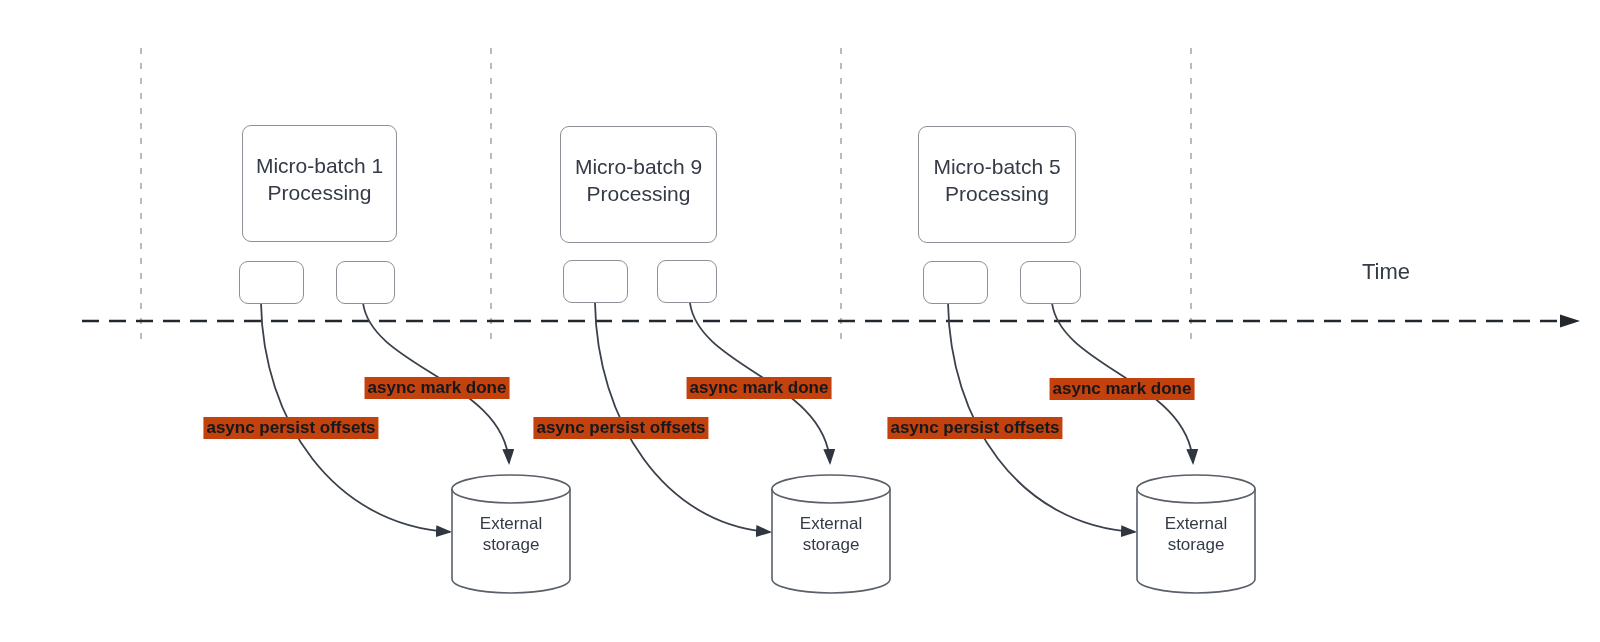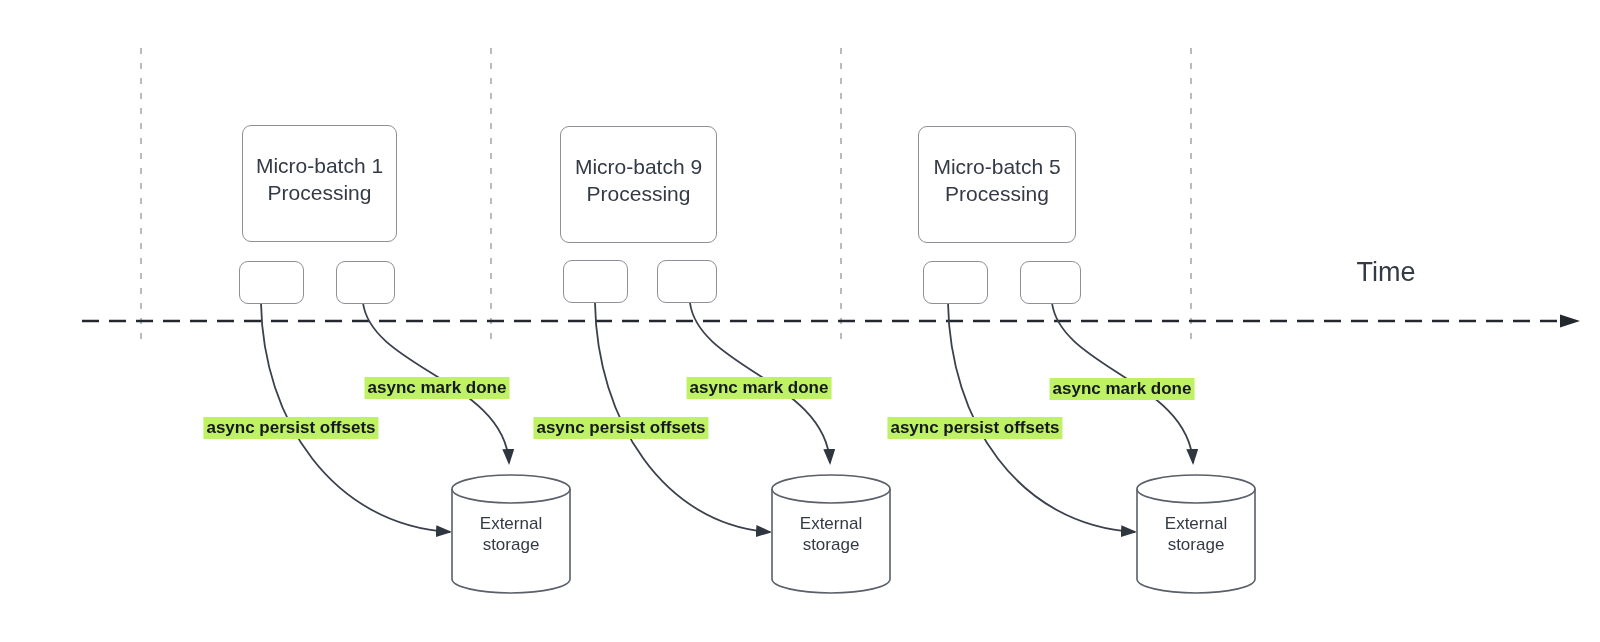--- a/index.html
+++ b/index.html
@@ -37,41 +37,41 @@
     border: 1.5px solid #8d9096;
     border-radius: 9px;
     box-sizing: border-box;
   }
   .edge-label {
     position: absolute;
     transform: translate(-50%, -50%);
     font-size: 17px;
     font-weight: bold;
     color: #15181d;
-    background: #bef264;
+    background: #c2410c;
     padding: 1px 3px;
     white-space: nowrap;
     z-index: 3;
   }
   .cyl-text {
     position: absolute;
     display: flex;
     align-items: center;
     justify-content: center;
     text-align: center;
     white-space: pre-line;
     font-size: 17px;
     line-height: 1.25;
     color: #343b46;
     z-index: 2;
   }
   .time-label {
     position: absolute;
     transform: translate(-50%, -50%);
-    font-size: 27px;
+    font-size: 22px;
     color: #343b46;
     white-space: nowrap;
   }
 </style>
 </head>
 <body>
 
 <div id="canvas">
 
   <svg id="wires" viewBox="0 0 1600 642" xmlns="http://www.w3.org/2000/svg">

